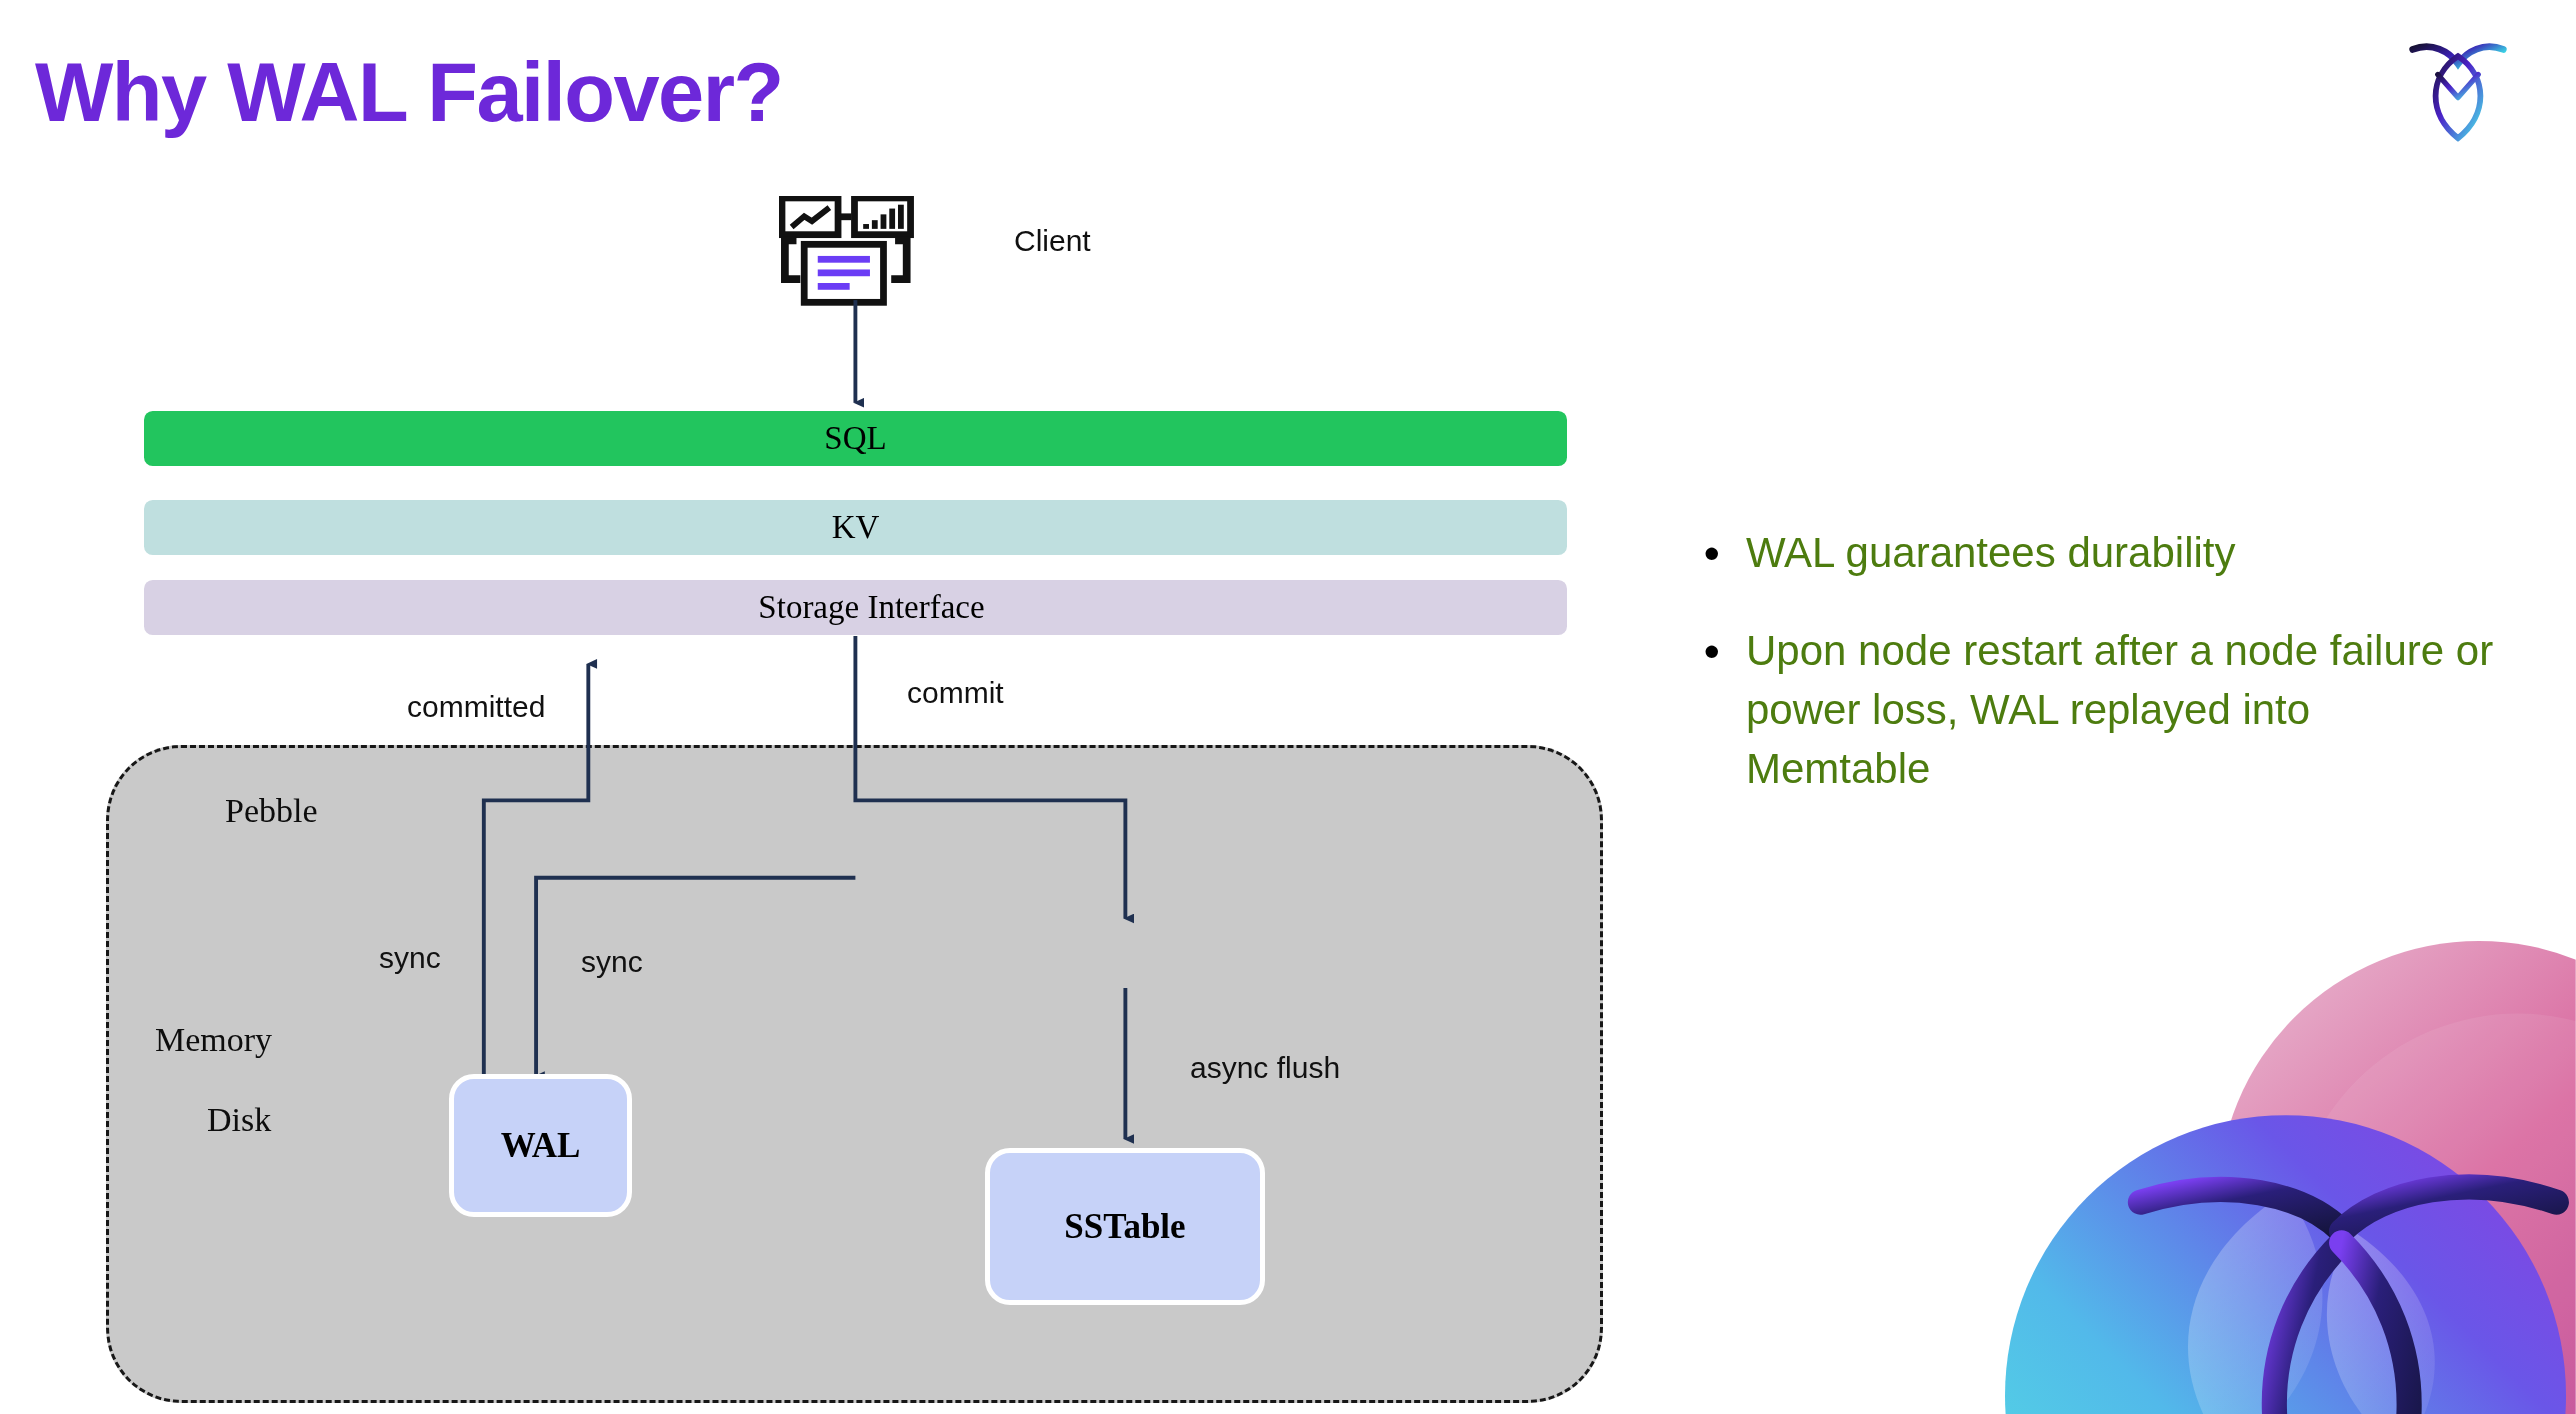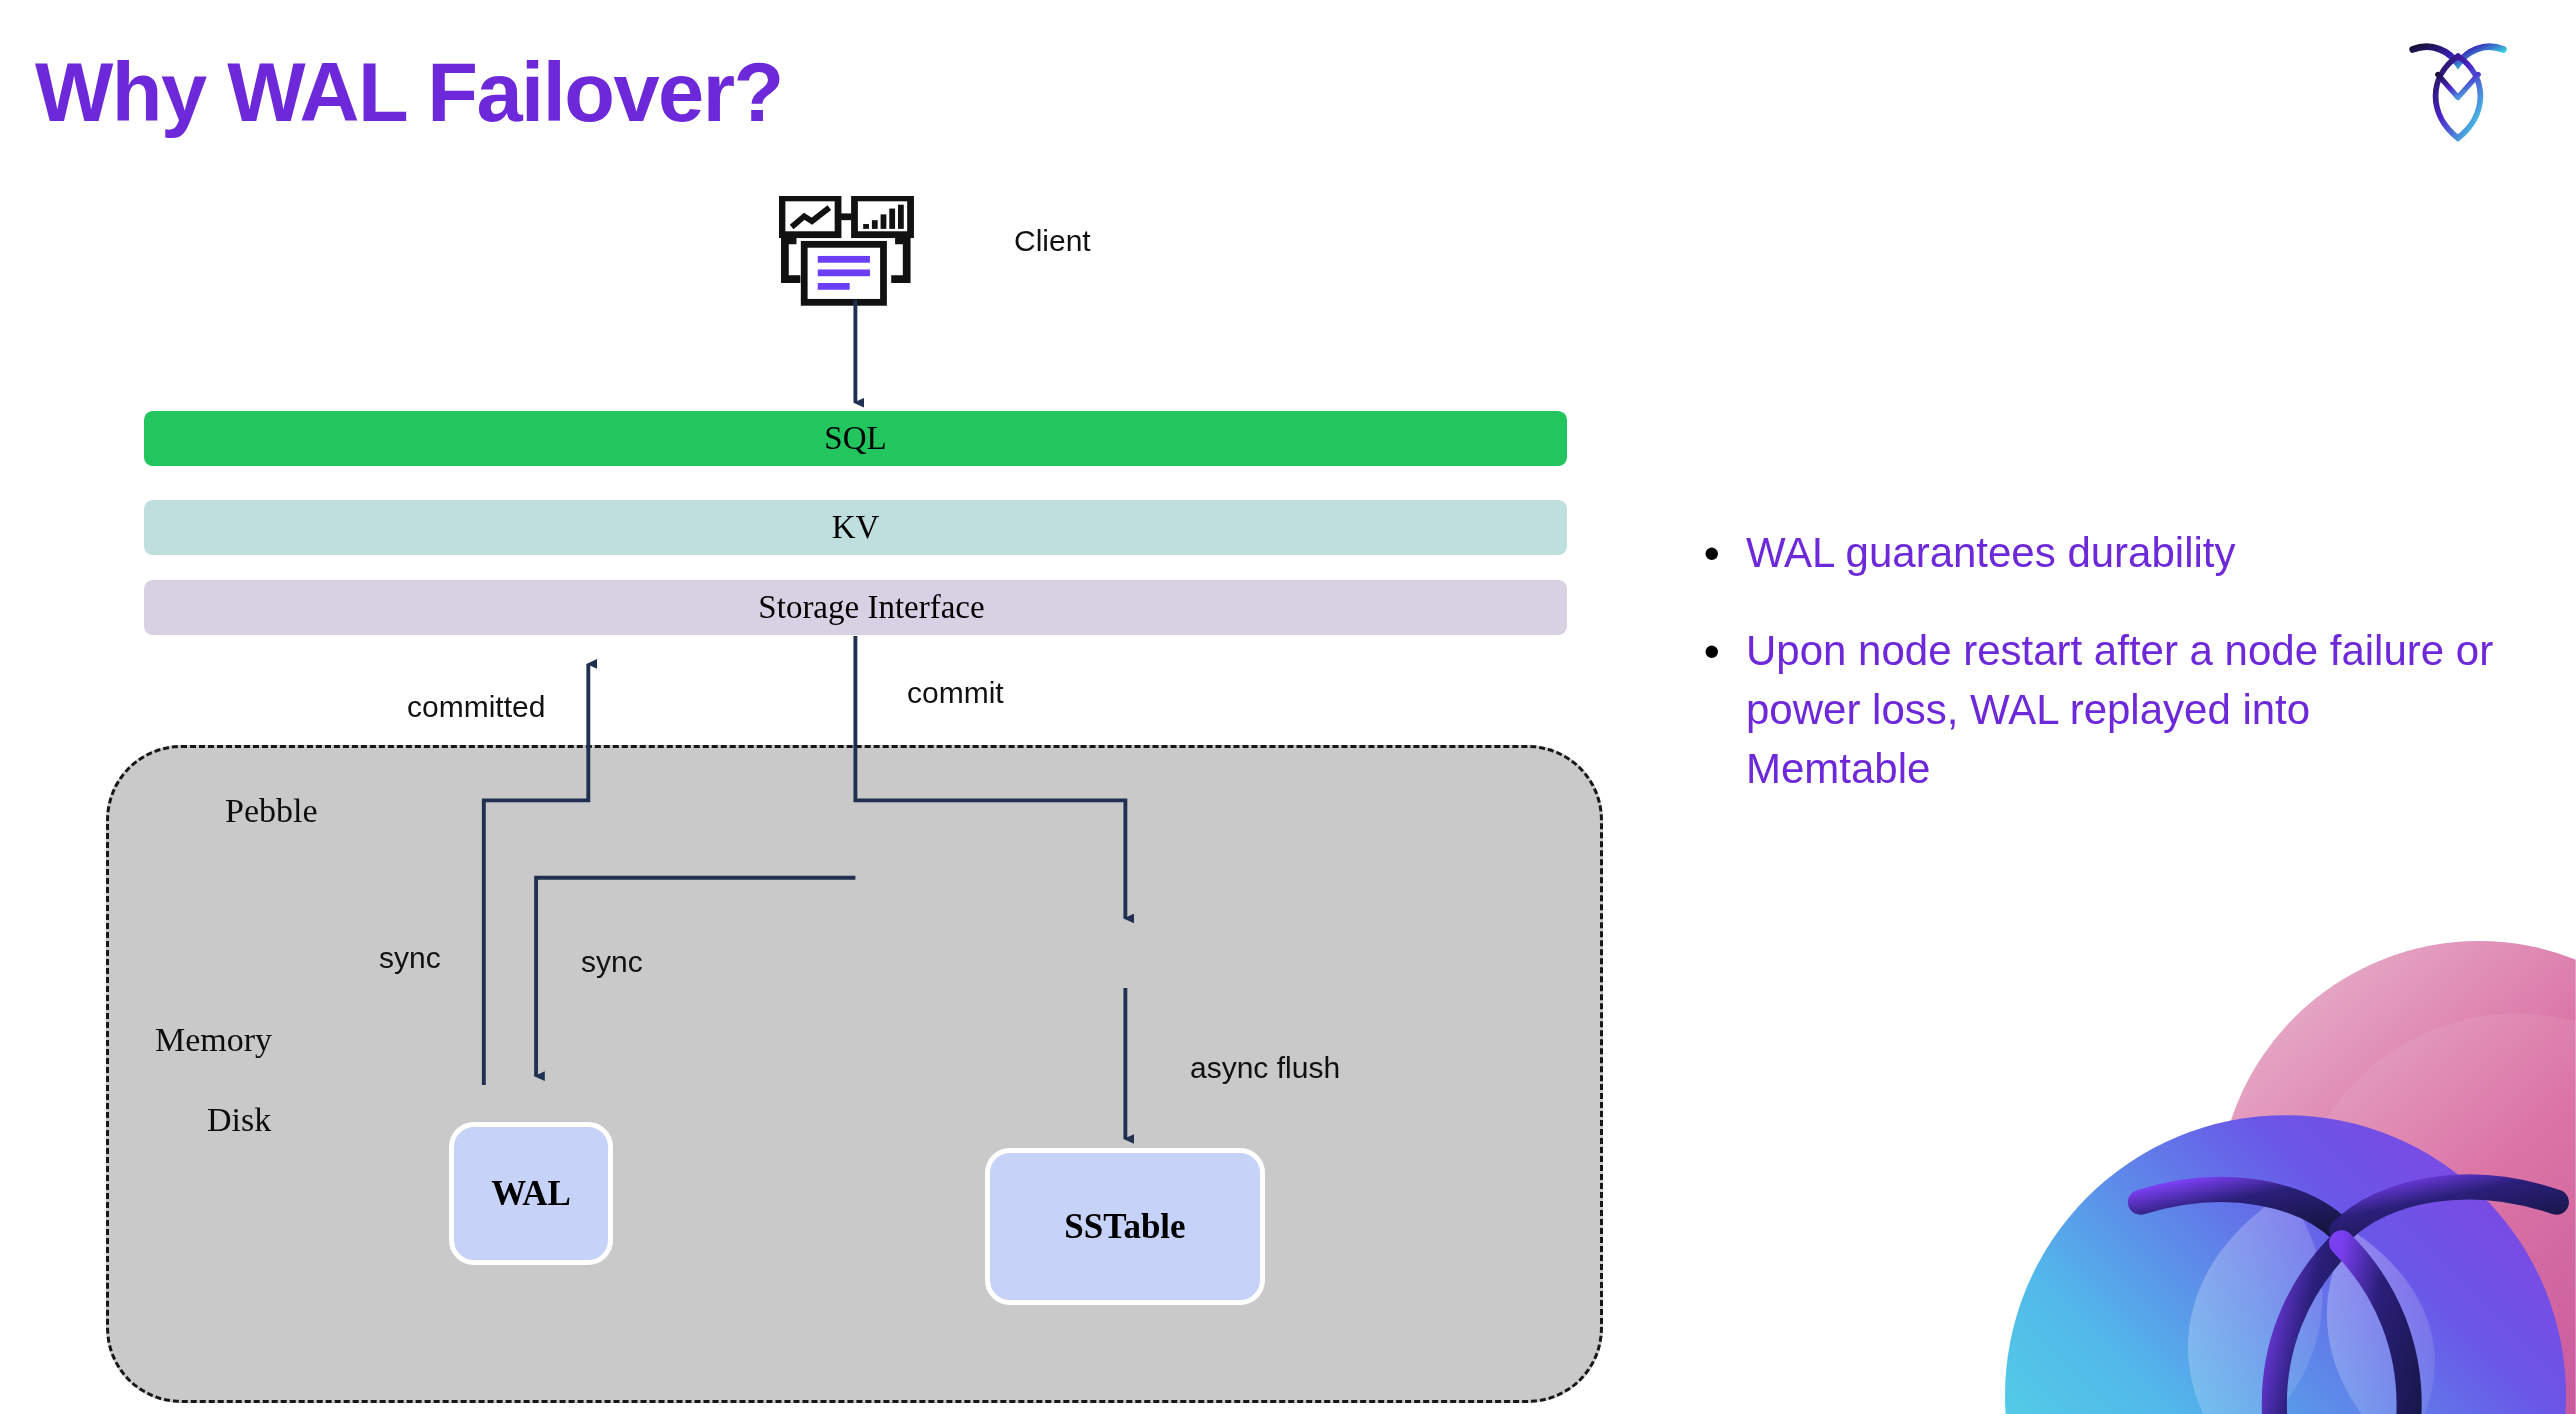--- a/index.html
+++ b/index.html
@@ -132,22 +132,22 @@
   #node-memtable {
     left: 985px;
     top: 927px;
     width: 281px;
     height: 60px;
     border: 2.9px solid #a8a8a8;
     border-radius: 12.6px;
   }
   #node-wal {
     left: 449px;
-    top: 1122px;
-    width: 164px;
+    top: 1074px;
+    width: 183px;
     height: 143px;
     border: 5.8px solid #ffffff;
     border-radius: 25px;
   }
   #node-sstable {
     left: 985px;
     top: 1148px;
     width: 280px;
     height: 157px;
     border: 5.8px solid #ffffff;
@@ -195,21 +195,21 @@
     flex: 0 0 43px;
     font-size: 29px;
     line-height: 58px;
     color: #000000;
     text-align: left;
   }
   .bullet-text {
     font-family: "Liberation Sans", sans-serif;
     font-size: 42px;
     line-height: 59px;
-    color: #6d28d9;
+    color: #4d7c0f;
   }
 
   
   #corner-art {
     position: absolute;
     right: 0;
     bottom: 0;
     width: 639px;
     height: 503px;
     overflow: hidden;

